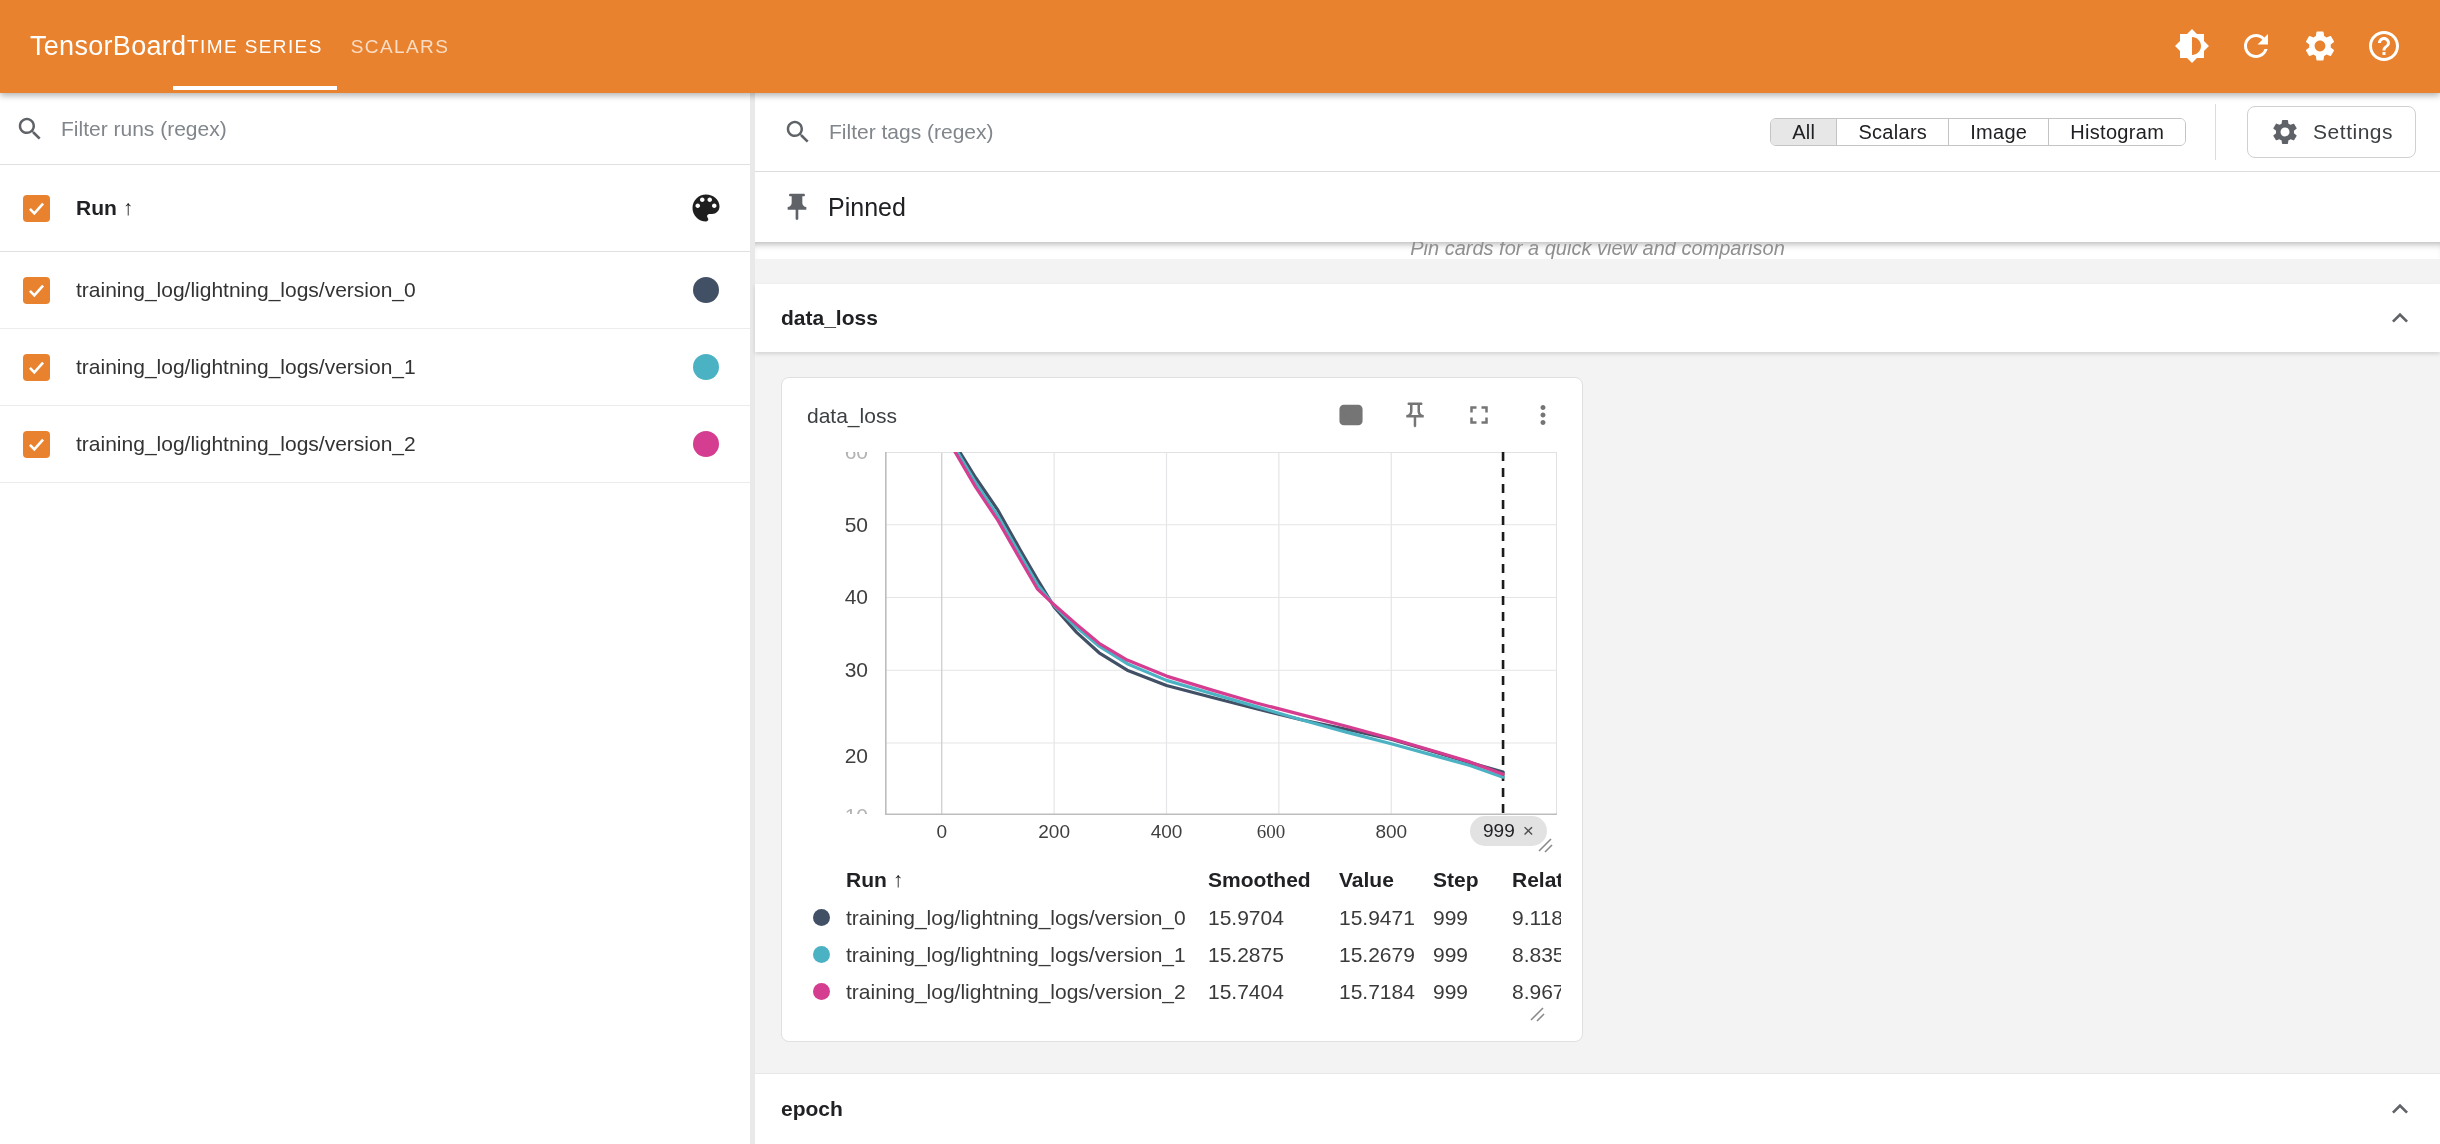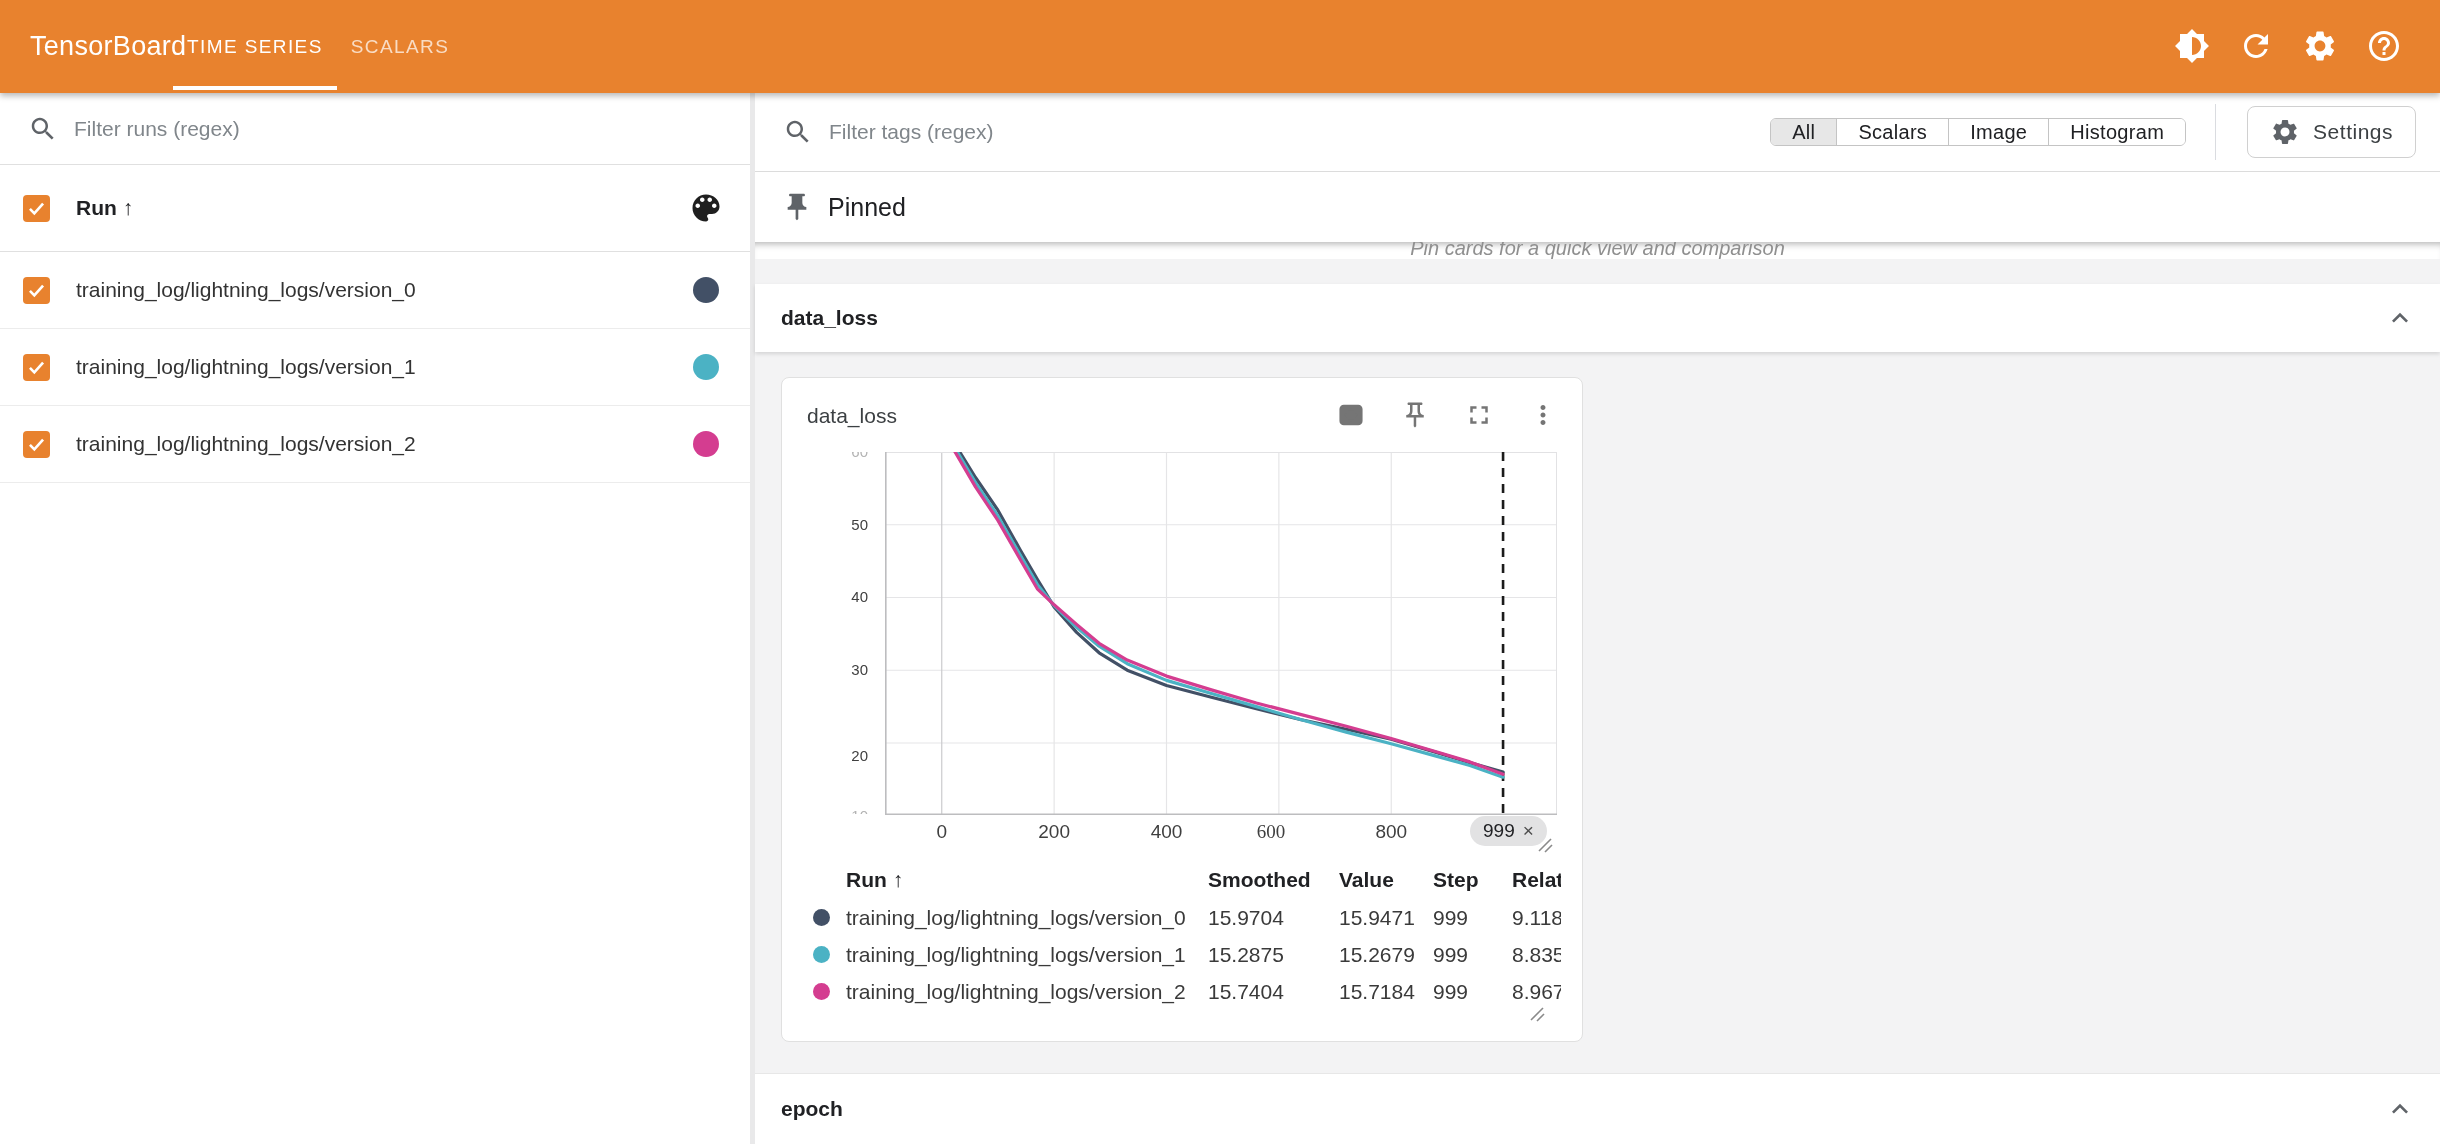--- a/index.html
+++ b/index.html
@@ -22,21 +22,21 @@
   .hicon { position:absolute; top:28px; width:36px; height:36px; cursor:pointer; }
   .hicon svg { width:36px; height:36px; fill:#fff; }
 
   
   .body-row { flex:1; display:flex; min-height:0; }
   .sidebar { width:750px; flex:0 0 750px; background:#fff; display:flex; flex-direction:column; }
   .v-divider { width:5px; flex:0 0 5px; background:#e9e9ea; }
   .main { flex:1; display:flex; flex-direction:column; min-width:0; }
 
   
-  .filter-row { height:72px; flex:0 0 72px; display:flex; align-items:center; padding-left:28px;
+  .filter-row { height:72px; flex:0 0 72px; display:flex; align-items:center; padding-left:15px;
     border-bottom:1px solid #e0e0e0; }
   .sicon { width:30px; height:30px; flex:0 0 30px; }
   .sicon svg { width:30px; height:30px; fill:#5f6368; }
   .txt-input { border:none; outline:none; flex:1; margin-left:16px; font-size:21px;
     font-family:"Liberation Sans",sans-serif; color:#202124; background:transparent; }
   .txt-input::placeholder { color:#80868b; }
   .run-hdr { height:87px; flex:0 0 87px; display:flex; align-items:center; padding:0 26px 0 23px;
     border-bottom:1px solid #e0e0e0; }
   .run-row { height:77px; flex:0 0 77px; display:flex; align-items:center; padding:0 31px 0 23px;
     border-bottom:1px solid #ececec; }
@@ -82,21 +82,21 @@
 
   
   .card { position:absolute; left:26px; top:25px; width:802px; height:665px; background:#fff;
     border:1px solid #e0e0e0; border-radius:8px; }
   .card-title { position:absolute; left:25px; top:26px; font-size:21px; color:#3c4043; }
   .card-icons { position:absolute; right:24px; top:22px; display:flex; gap:34px; }
   .cicon { width:30px; height:30px; cursor:pointer; }
   .cicon svg { width:30px; height:30px; fill:#757575; }
   .plot-wrap { position:absolute; left:103px; top:74px; width:672px; height:363px; }
   .y-labels { position:absolute; left:44px; top:74px; width:52px; height:362px; overflow:hidden; }
-  .ytick { position:absolute; right:10px; width:42px; text-align:right; font-size:15px; color:#3f3f3f;
+  .ytick { position:absolute; right:10px; width:42px; text-align:right; font-size:21px; color:#3f3f3f;
     height:26px; line-height:26px; }
   .ytick.clipped { color:#b3b3b3; }
   .x-labels { position:absolute; left:103px; top:443px; width:672px; height:28px; }
   .xtick { position:absolute; top:0; transform:translateX(-50%); font-size:19px; color:#3f3f3f; }
   .cursor-pill { position:absolute; left:688px; top:438px; height:30px; border-radius:15px;
     background:#e2e2e3; display:flex; align-items:center; padding:0 13px; gap:8px; z-index:3; }
   .cursor-pill .stepv { font-size:19px; color:#202124; }
   .cursor-pill .closex { font-size:19px; color:#4d4d4d; cursor:pointer; }
   .grip { position:absolute; width:20px; height:20px; }
   .grip svg { width:20px; height:20px; stroke:#8a8a8a; stroke-width:1.6; }

